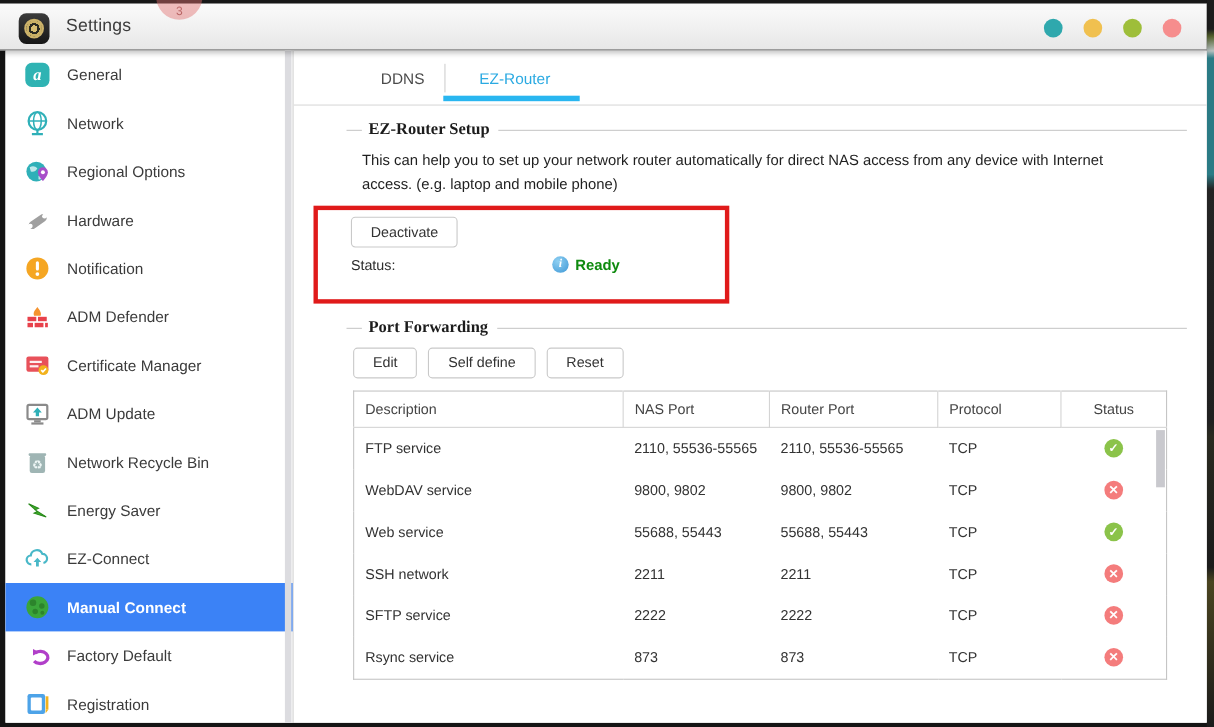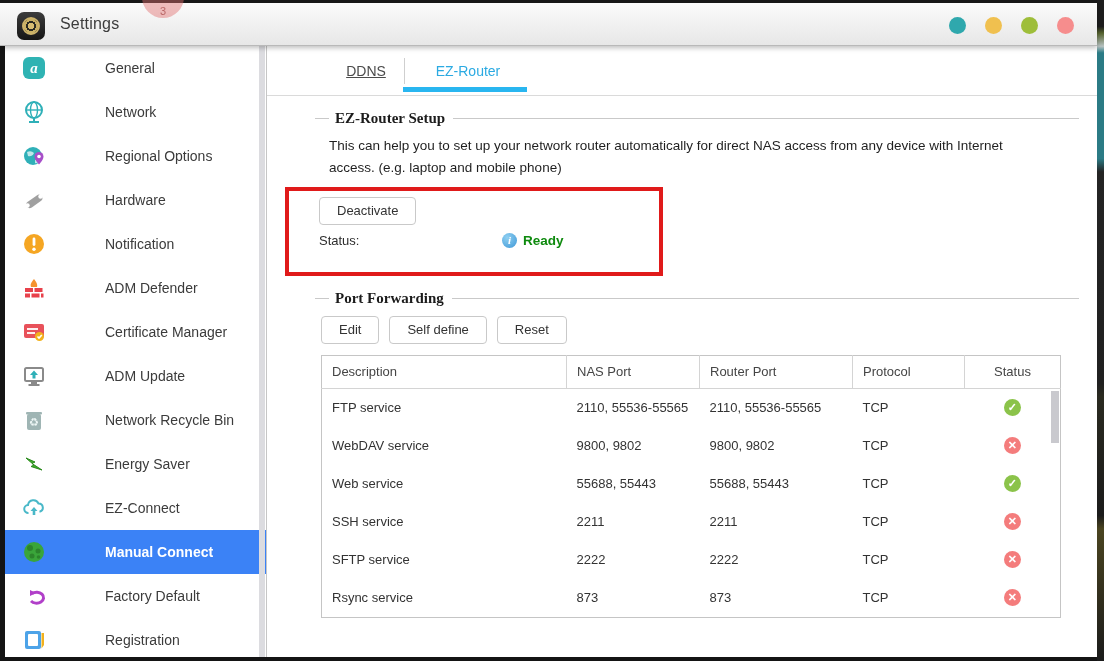--- a/index.html
+++ b/index.html
@@ -51,31 +51,31 @@
     position:relative;box-sizing:border-box;
   }
   .sidebar-scroll{
     position:absolute;right:1px;top:0;bottom:0;width:6px;background:#dcdce0;
   }
   .side-item{
     height:44px;display:flex;align-items:center;gap:15px;padding-left:17px;
     cursor:pointer;
   }
   .side-item .ic{width:24px;height:24px;flex:0 0 24px;display:flex;align-items:center;justify-content:center;}
-  .side-item .lbl{font-size:14px;color:#3b3b3b;white-space:nowrap;margin-left:44px;}
+  .side-item .lbl{font-size:14px;color:#3b3b3b;white-space:nowrap;}
   .side-item.active{background:#3b82f6;}
   .side-item.active .lbl{color:#fff;font-weight:bold;}
   
   .content{flex:1;position:relative;background:#fff;}
   .tabs-row{
     height:50px;border-bottom:1px solid #dadada;position:relative;
     display:flex;align-items:center;padding-left:62px;box-sizing:border-box;
   }
   .tab{font-size:14px;color:#4b4b4b;text-align:center;cursor:pointer;}
-  .tab.t1{width:74px;text-decoration:underline;}
+  .tab.t1{width:74px;}
   .tab.t2{width:124px;color:#2baae2;}
   .tab-sep{width:1px;height:26px;background:#cfcfcf;margin:0 1px;}
   .tab-underline{
     position:absolute;left:136px;bottom:3px;width:124px;height:5px;background:#29b6f0;
   }
   .section-head{
     display:flex;align-items:center;margin:14px 18px 0 48px;font-family:Liberation Serif, serif;
   }
   .section-head .ln{height:1px;background:#c9c9c9;}
   .section-head .ln.l{width:14px;margin-right:6px;}
@@ -393,21 +393,21 @@
             <td class="stat"><span class="sicon fail">✕</span></td>
           </tr>
           <tr>
             <td>Web service</td>
             <td>55688, 55443</td>
             <td>55688, 55443</td>
             <td>TCP</td>
             <td class="stat"><span class="sicon ok">✓</span></td>
           </tr>
           <tr>
-            <td>SSH service</td>
+            <td>SSH network</td>
             <td>2211</td>
             <td>2211</td>
             <td>TCP</td>
             <td class="stat"><span class="sicon fail">✕</span></td>
           </tr>
           <tr>
             <td>SFTP service</td>
             <td>2222</td>
             <td>2222</td>
             <td>TCP</td>

